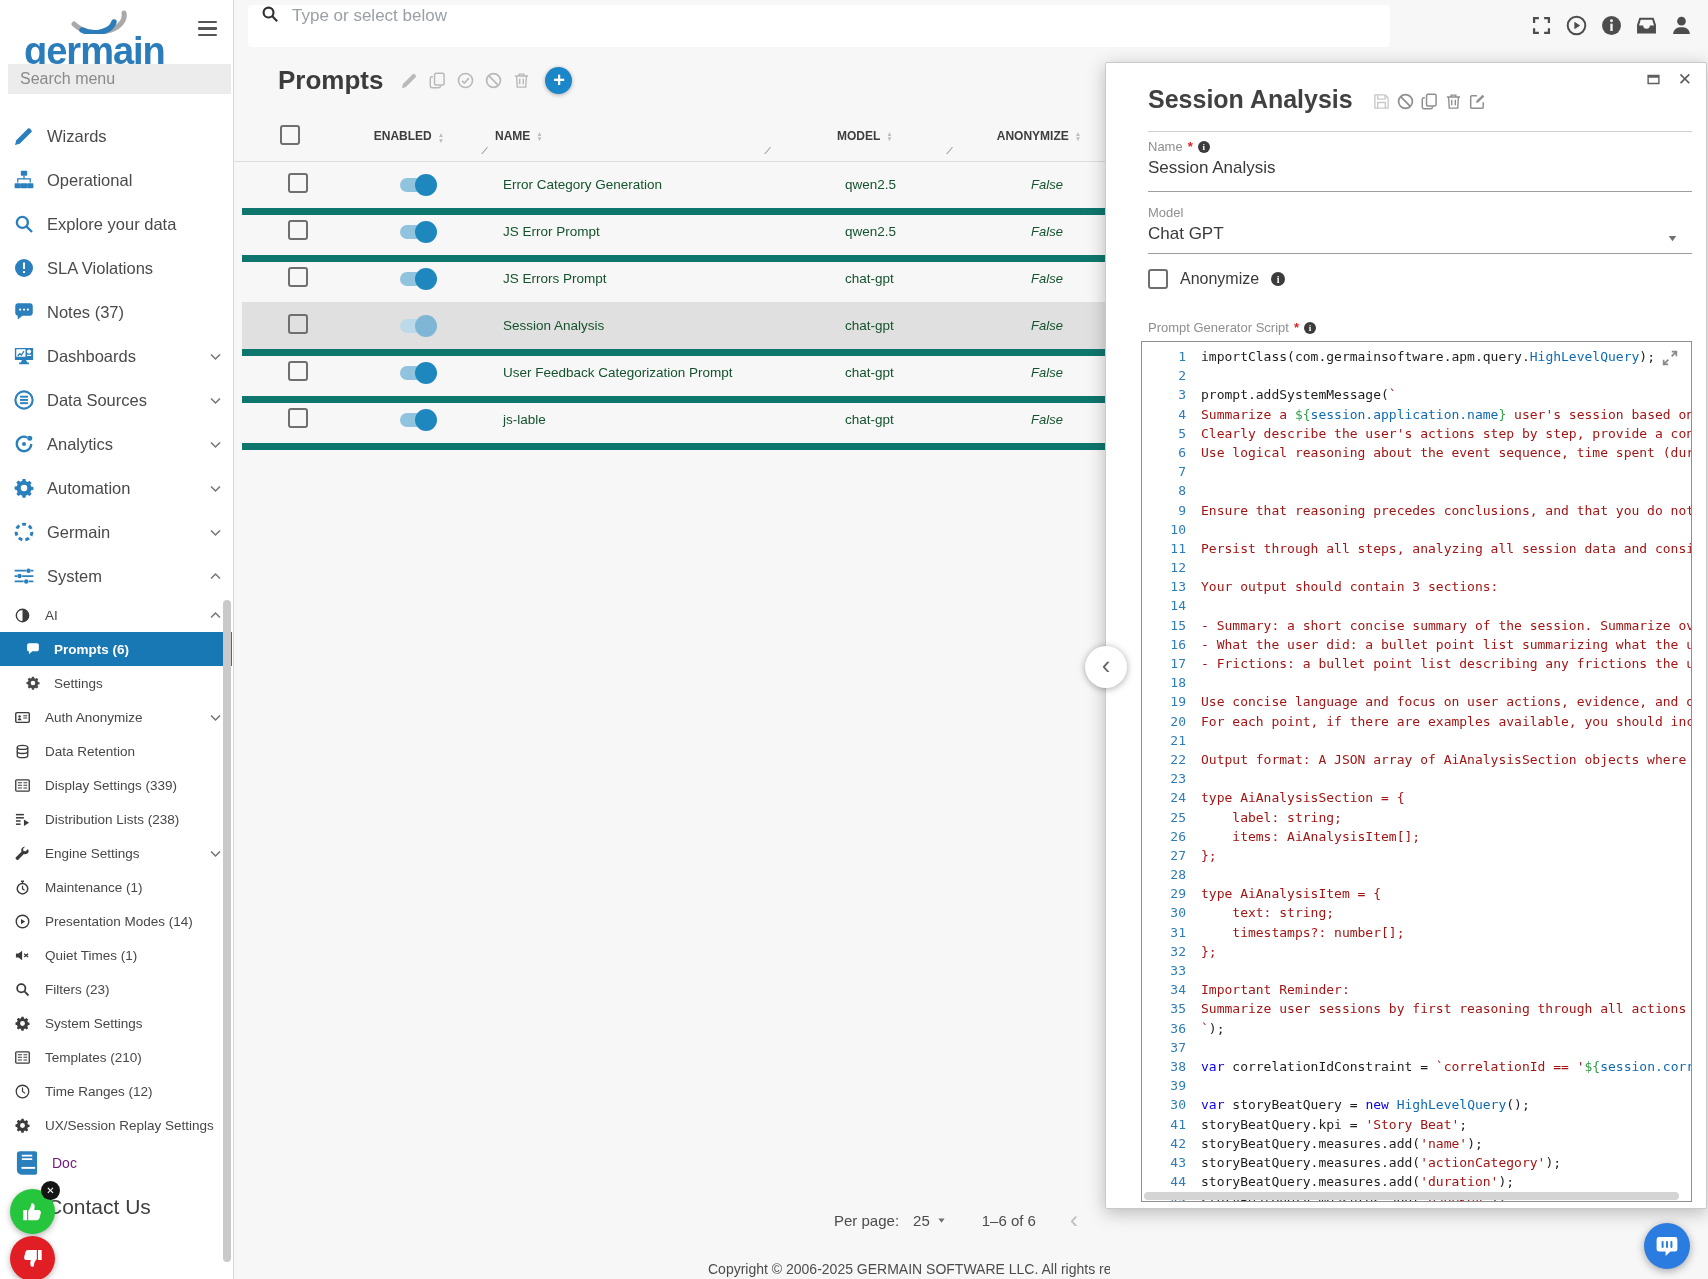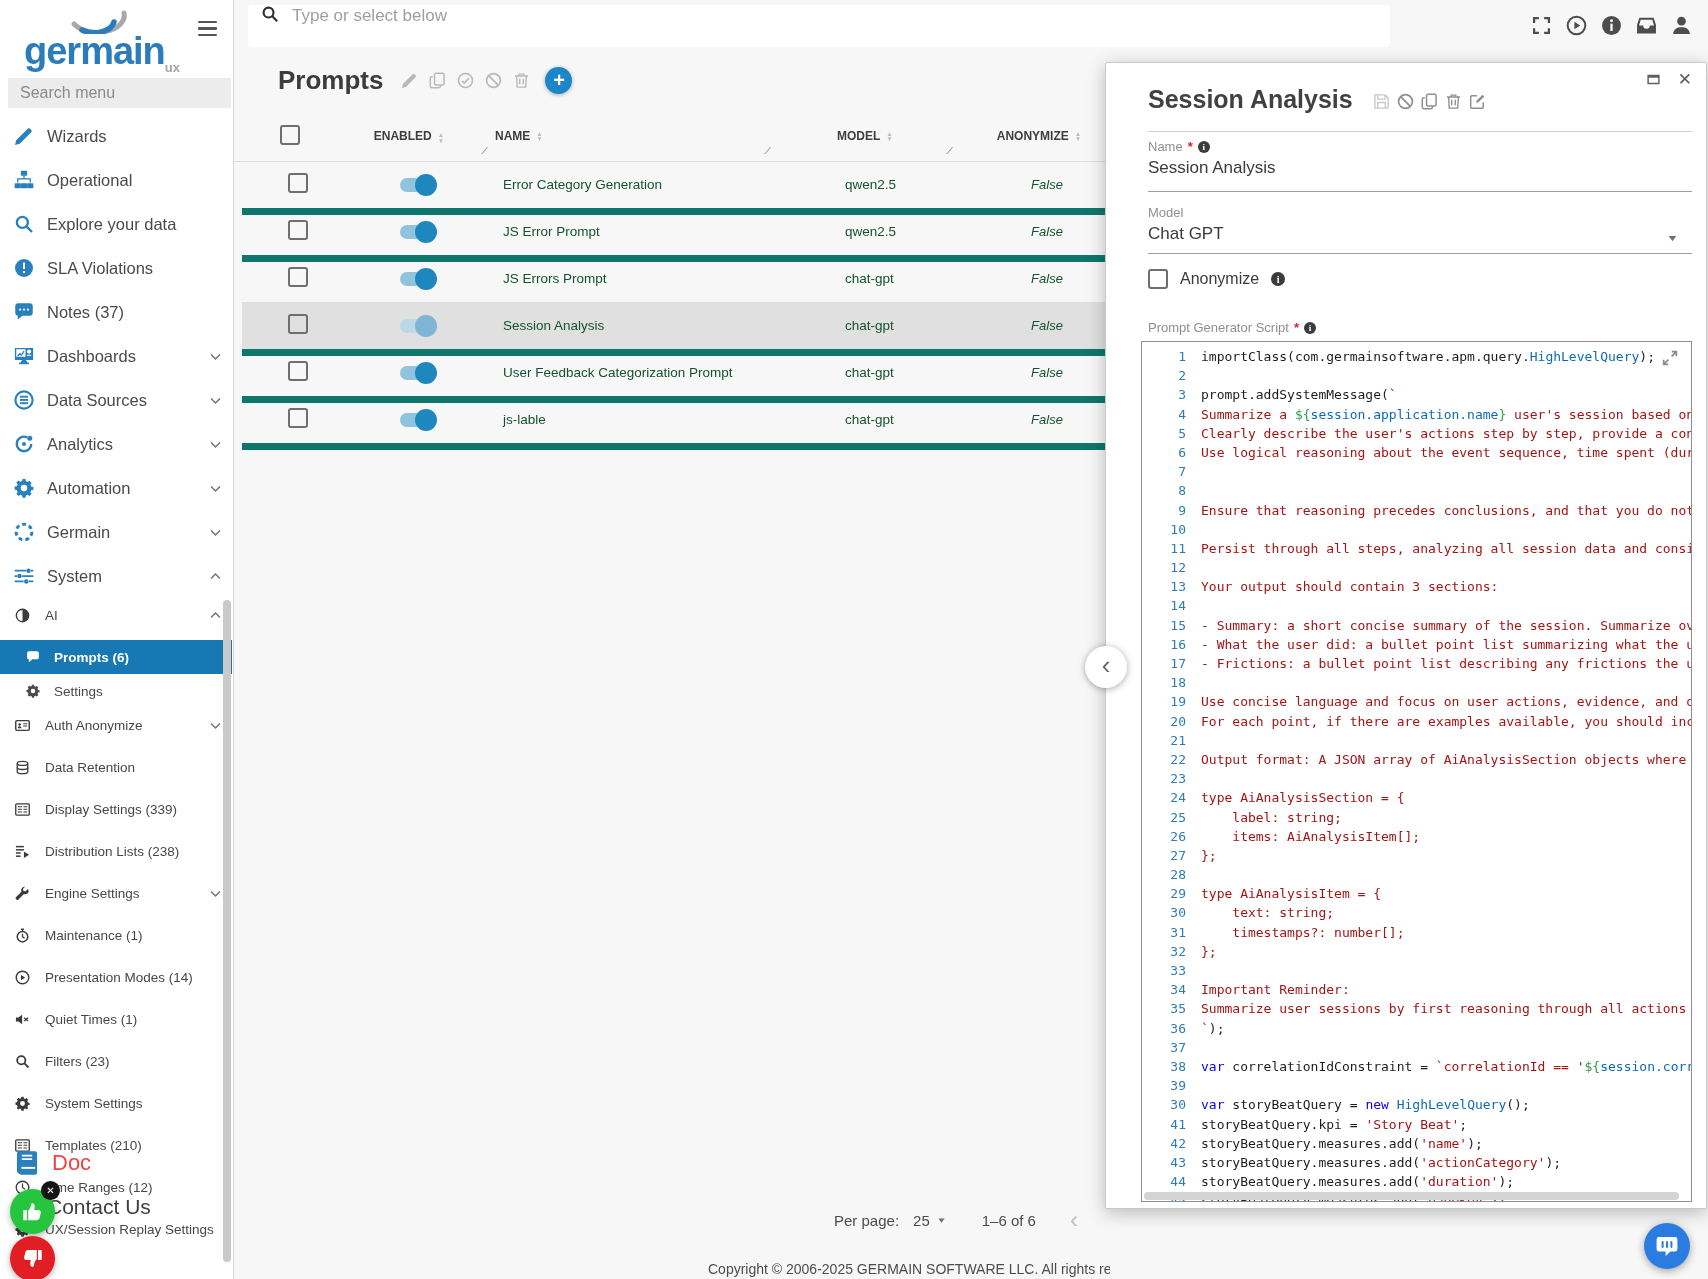--- a/index.html
+++ b/index.html
@@ -9,42 +9,42 @@
   
   #sidebar{position:absolute;left:0;top:0;width:233px;height:1279px;background:#fff;
            border-right:1px solid #d8d8d8;z-index:5}
   #sb-thumb{position:absolute;left:223px;top:600px;width:8px;height:662px;background:#c9c9c9;border-radius:4px}
   #logo{position:absolute;left:24px;top:4px;width:170px;height:70px}
   #logo .brand{position:absolute;left:0;top:26px;font-size:38px;font-weight:700;color:#2b7cba;letter-spacing:-1px}
   #logo .sub{position:absolute;right:14px;top:56px;font-size:13px;font-weight:700;color:#a6a6a6}
   #logo .swoosh{position:absolute;left:42px;top:0}
   #hamburger{position:absolute;right:16px;top:21px;width:19px;cursor:pointer}
   #hamburger i{display:block;height:2.4px;background:#555;margin-bottom:4px;border-radius:1px}
-  #sb-search{position:absolute;left:8px;top:78px;width:199px;height:30px;background:#ececec;border:none;
+  #sb-search{position:absolute;left:8px;top:64px;width:199px;height:30px;background:#ececec;border:none;
              border-radius:0;padding:0 12px;font-size:16px;color:#555;outline:none;font-family:inherit}
   #sb-search::placeholder{color:#8a8a8a}
   #sb-nav{position:absolute;left:0;top:114px;width:232px}
   .nav-item{display:flex;align-items:center;cursor:pointer}
   .lv0{height:44px;padding:0 10px 0 14px;font-size:16.5px;color:#4a4a4a}
   .lv0 .nic{width:20px;height:20px;flex:0 0 20px;color:#2a7fbd;margin-right:13px}
-  .lv1{height:34px;padding:0 10px 8px 15px;font-size:13.5px;color:#474747}
+  .lv1{height:34px;padding:0 10px 0 15px;font-size:13.5px;color:#474747}
   .lv1 .nic{width:15px;height:15px;flex:0 0 15px;color:#3b3b3b;margin-right:15px}
   .lv2{height:34px;padding:0 10px 0 26px;font-size:13.5px;color:#474747}
   .lv2 .nic{width:14px;height:14px;flex:0 0 14px;color:#4a4a4a;margin-right:14px}
   .nic svg{width:100%;height:100%}
   .nav-item.sel{background:#1878b4;color:#fff;font-weight:700}
   .nav-item.sel .nic{color:#fff}
   .nlb{flex:1;white-space:nowrap;overflow:hidden}
   .nch{width:13px;height:13px;color:#757575}
   .nch svg{width:100%;height:100%}
   .nch.up svg{transform:rotate(180deg)}
   #doc-row{position:absolute;left:0;top:1140px;width:232px;height:46px;display:flex;align-items:center;
            padding-left:14px;box-sizing:border-box;cursor:pointer}
   #doc-row .nic{width:26px;height:26px;color:#2a7fbd;margin-right:12px}
-  #doc-row .nlb{font-size:22px;color:#ef4444}
+  #doc-row .nlb{font-size:14px;color:#701a75}
   #contact-row{position:absolute;left:0;top:1186px;width:232px;height:42px;display:flex;align-items:center;
            padding-left:47px;box-sizing:border-box;font-size:21px;color:#3f3f3f;cursor:pointer}
   
   #topbar{position:absolute;left:234px;top:0;right:0;height:53px;background:#f7f7f7}
   #top-search{position:absolute;left:14px;top:5px;width:1142px;height:42px;background:#fff;border-radius:4px;
               display:flex;align-items:flex-start;padding:0 13px;box-sizing:border-box}
   #top-search .ic{width:18px;height:18px;color:#2f2f2f;margin-right:11px}
   #top-search input{border:none;outline:none;flex:1;font-size:17px;color:#333;font-family:inherit;background:transparent}
   #top-search input::placeholder{color:#9aa0a5}
   #top-icons{position:absolute;right:16px;top:15px;display:flex;gap:14px;color:#4d4d4d}

